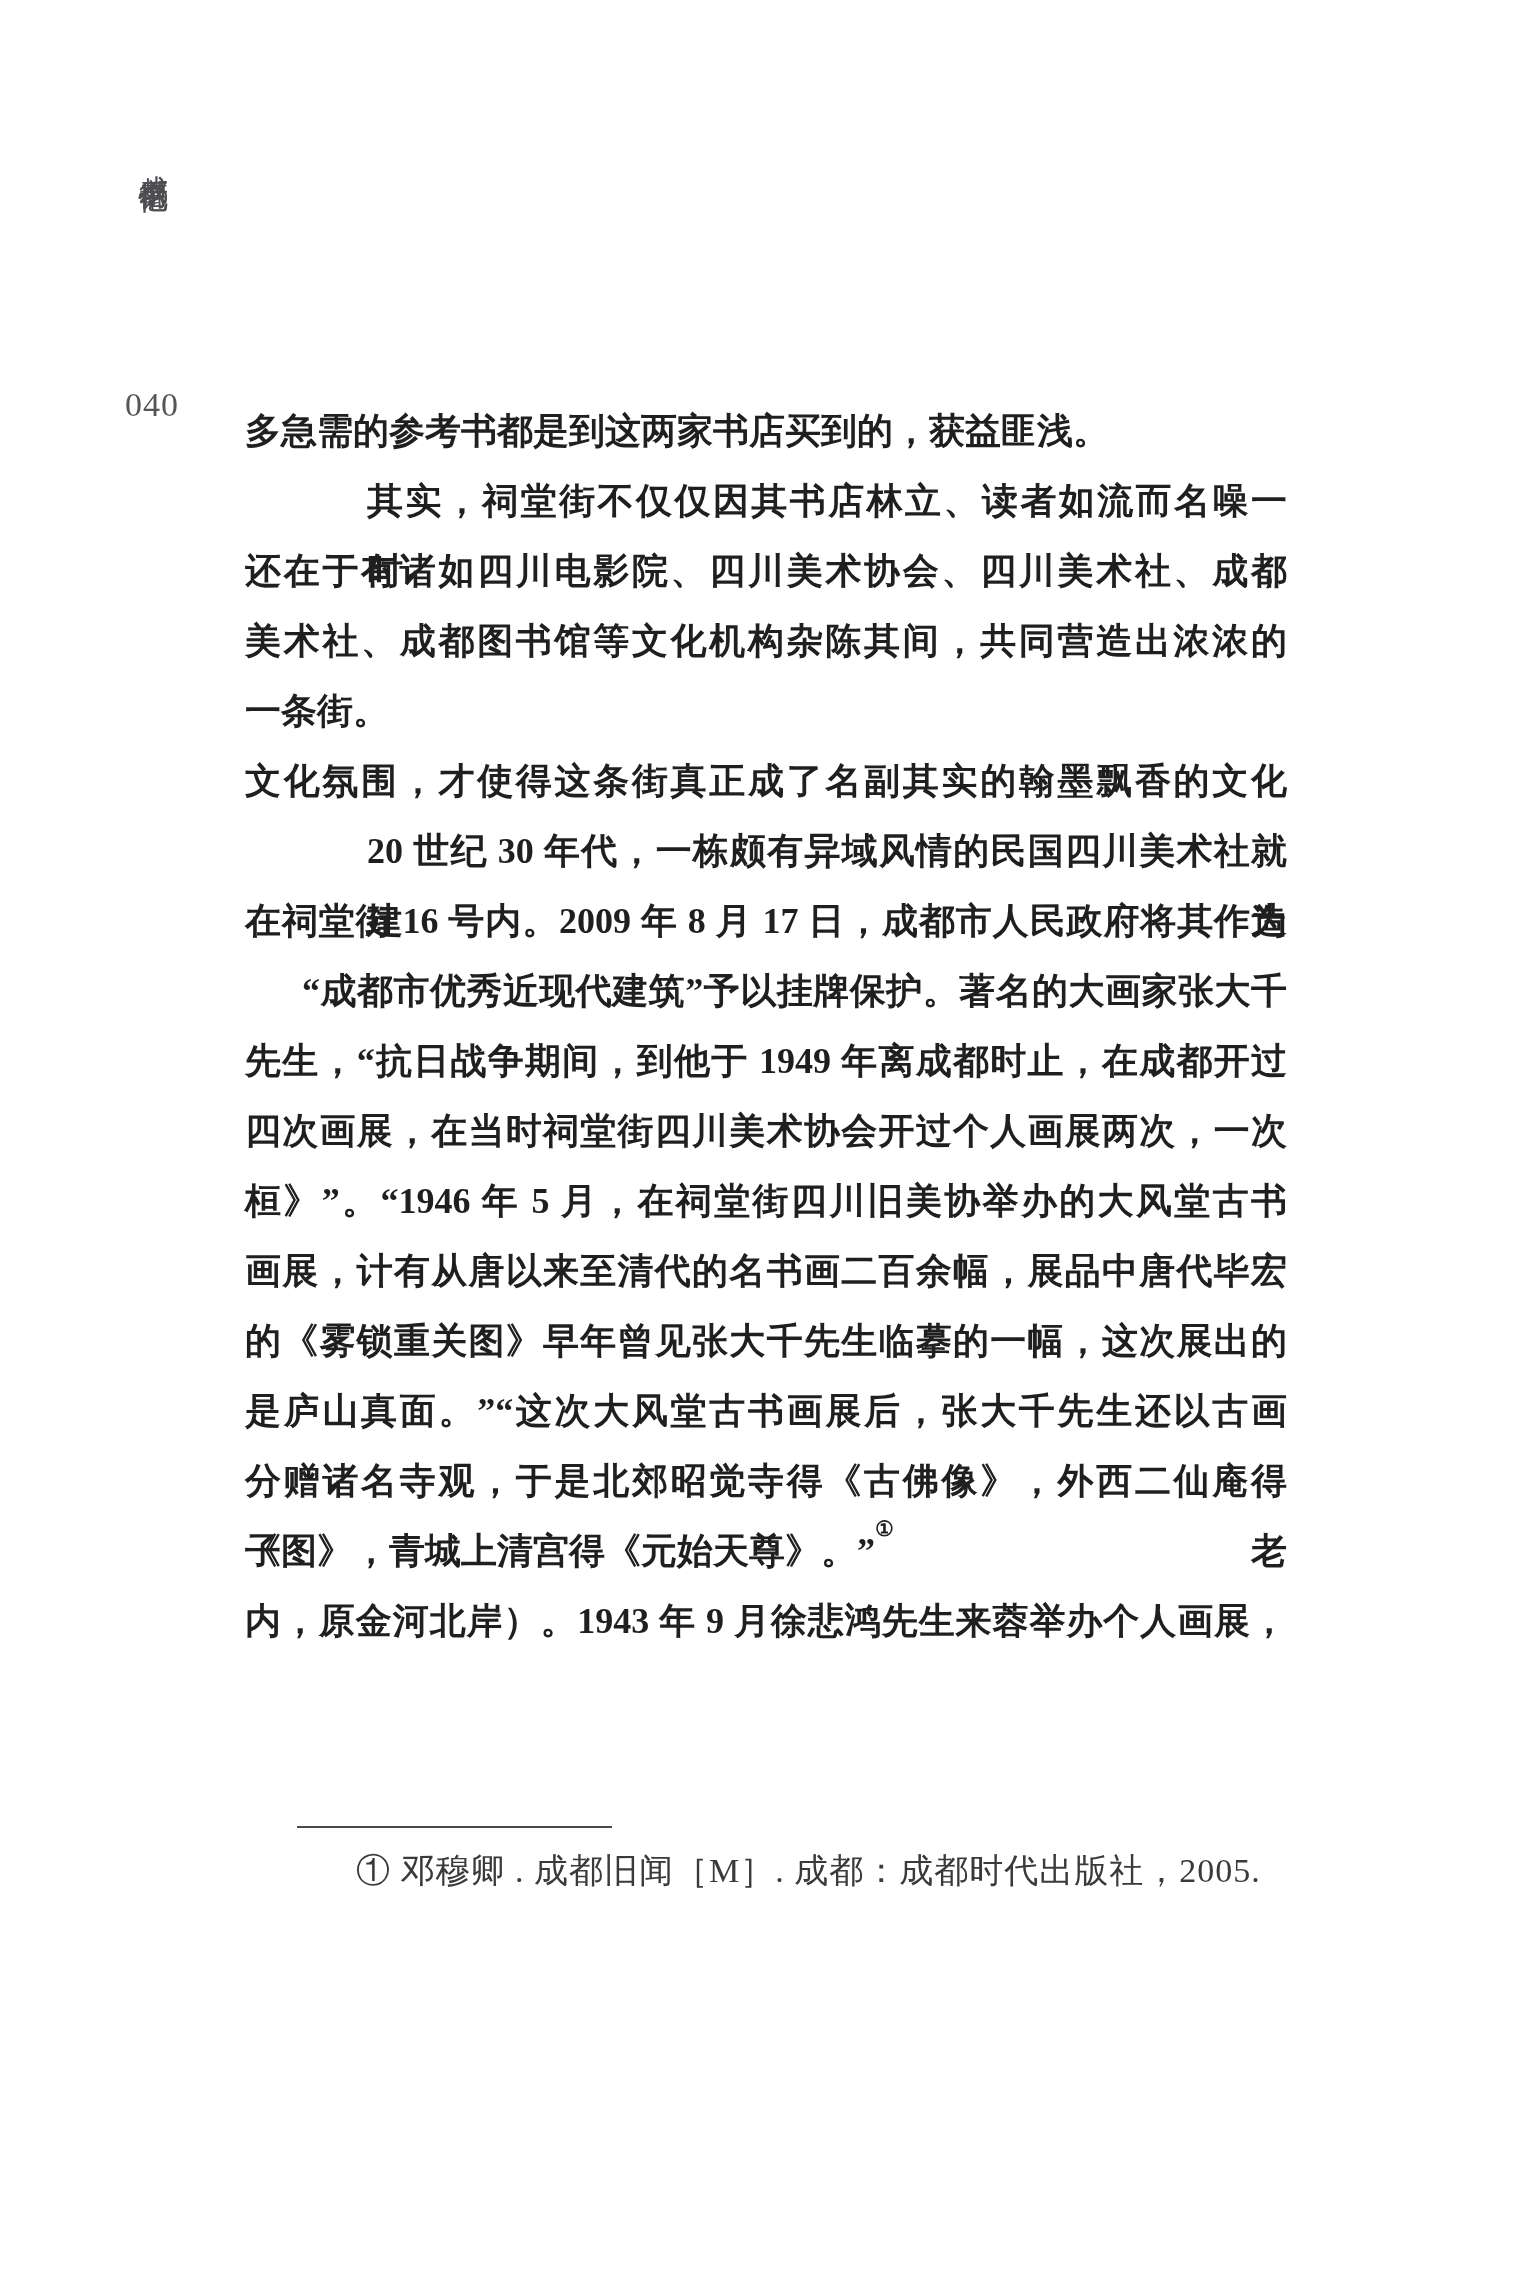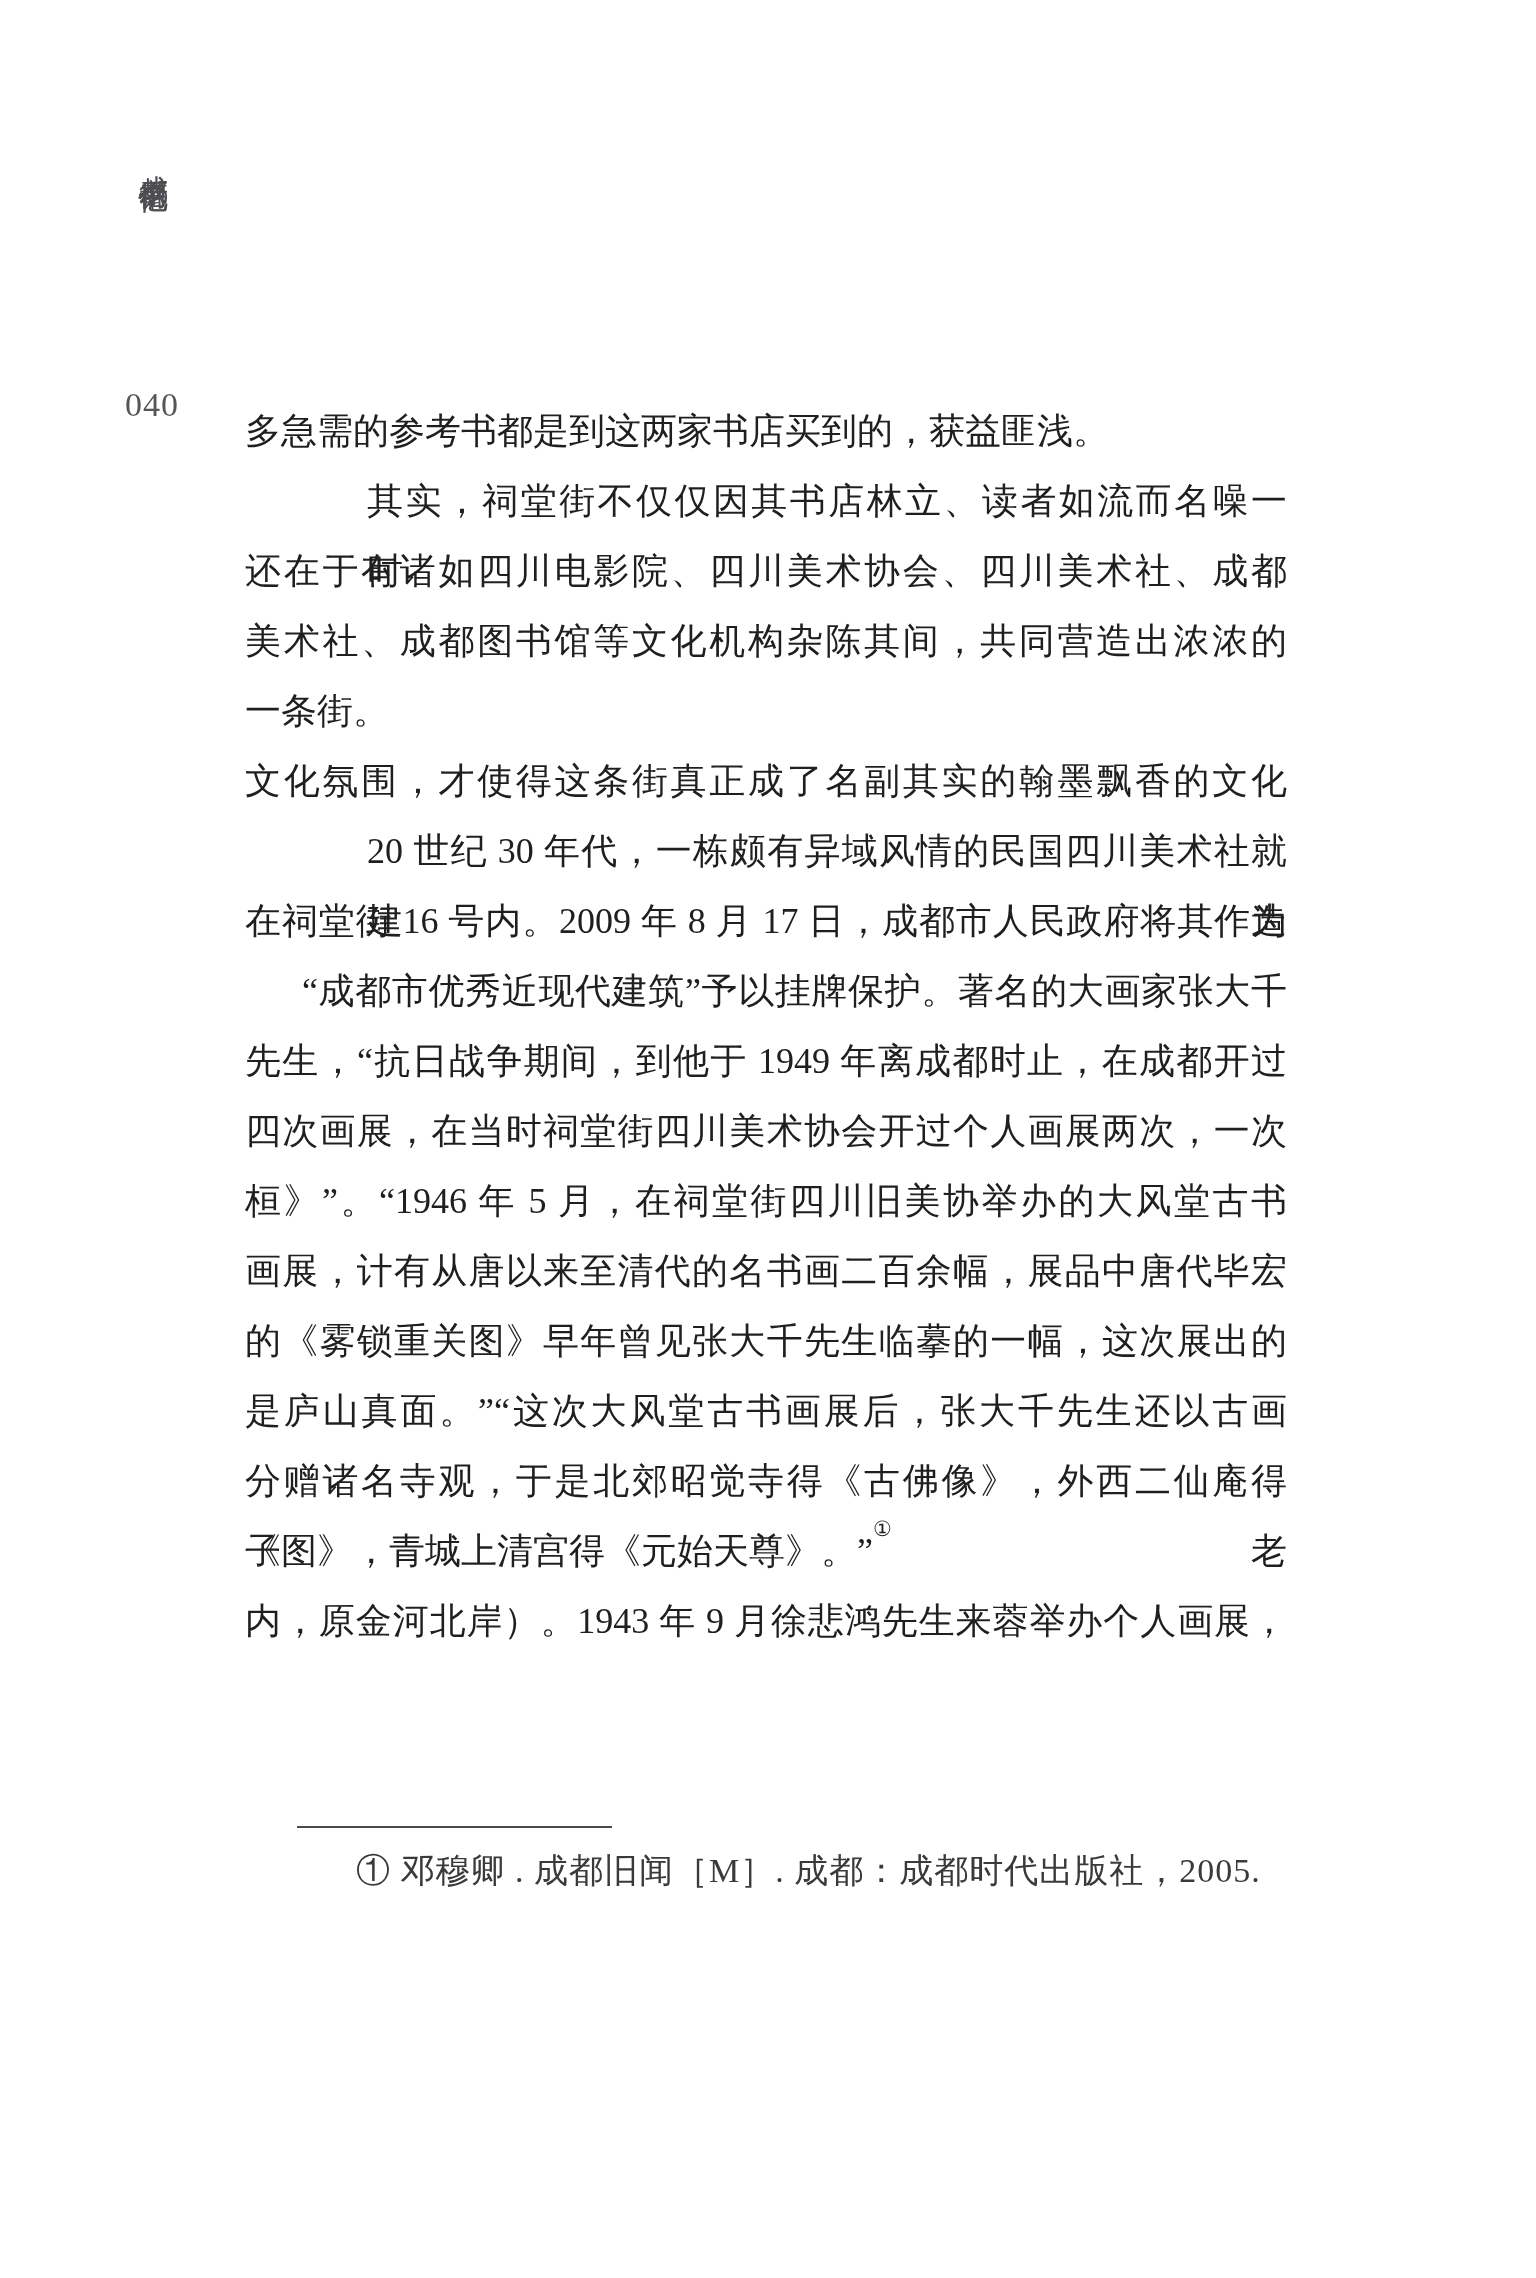--- a/index.html
+++ b/index.html
@@ -41,20 +41,21 @@
     left: 245px;
     top: 396px;
     width: 1042px;
     color: #1f1f1f;
   }
   .line {
     height: 70px;
     line-height: 70px;
     font-size: 36px;
     white-space: nowrap;
+    font-weight: bold;
   }
   .line.justify {
     white-space: normal;
     text-align: justify;
     text-align-last: justify;
   }
   .line.left {
     text-align: left;
   }
   .line.indent {

